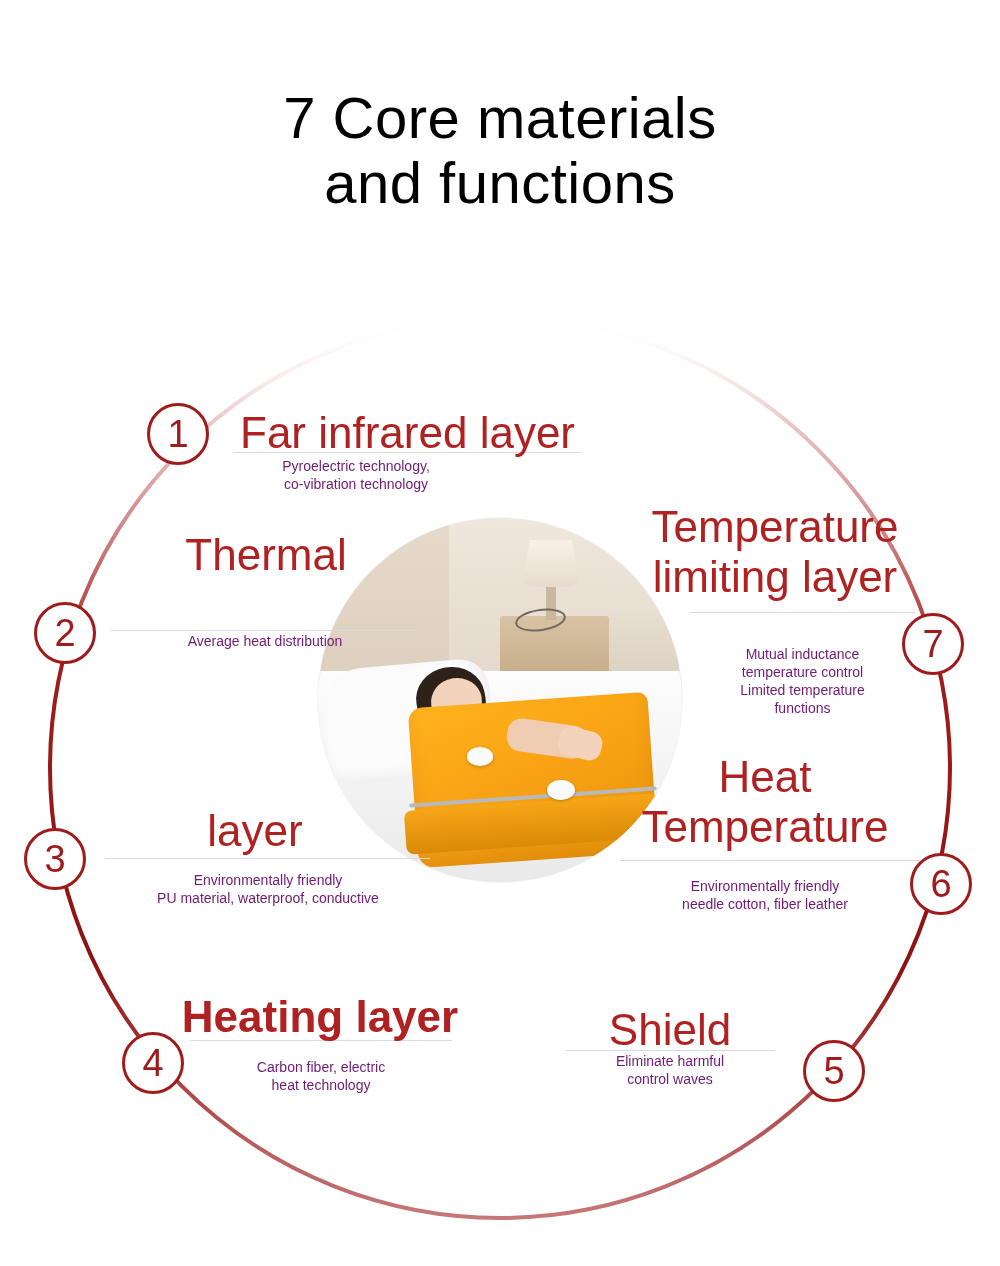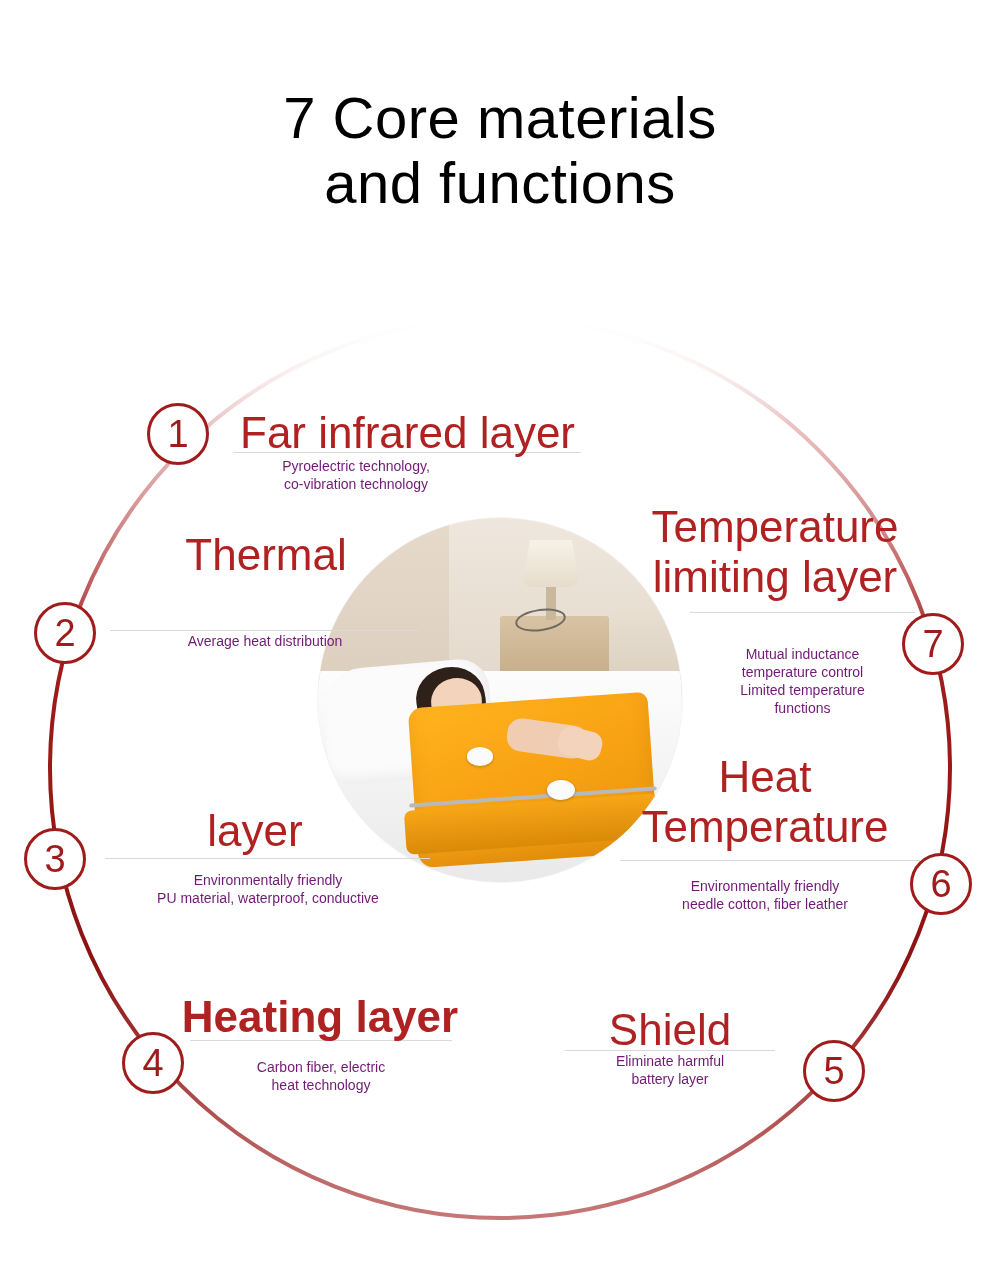--- a/index.html
+++ b/index.html
@@ -275,21 +275,21 @@
 <div class="item-sub t-center" style="left:190px; top:1059px; width:262px;">
   <span>Carbon fiber, electric</span><br>
   <span>heat technology</span>
 </div>
 
 <div class="num-badge" style="left:803px; top:1040px;">5</div>
 <div class="item-title t-center" style="left:560px; top:1005px; width:220px;">Shield</div>
 <div class="divider" style="left:565px; top:1050px; width:210px;"></div>
 <div class="item-sub t-center" style="left:560px; top:1053px; width:220px;">
   <span>Eliminate harmful</span><br>
-  <span>battery layer</span>
+  <span>control waves</span>
 </div>
 
 <div class="num-badge" style="left:910px; top:853px;">6</div>
 <div class="item-title t-center" style="left:600px; top:752px; width:330px;">
   <span>Heat</span><br>
   <span>Temperature</span>
 </div>
 <div class="divider" style="left:620px; top:860px; width:300px;"></div>
 <div class="item-sub t-center" style="left:600px; top:878px; width:330px;">
   <span>Environmentally friendly</span><br>

